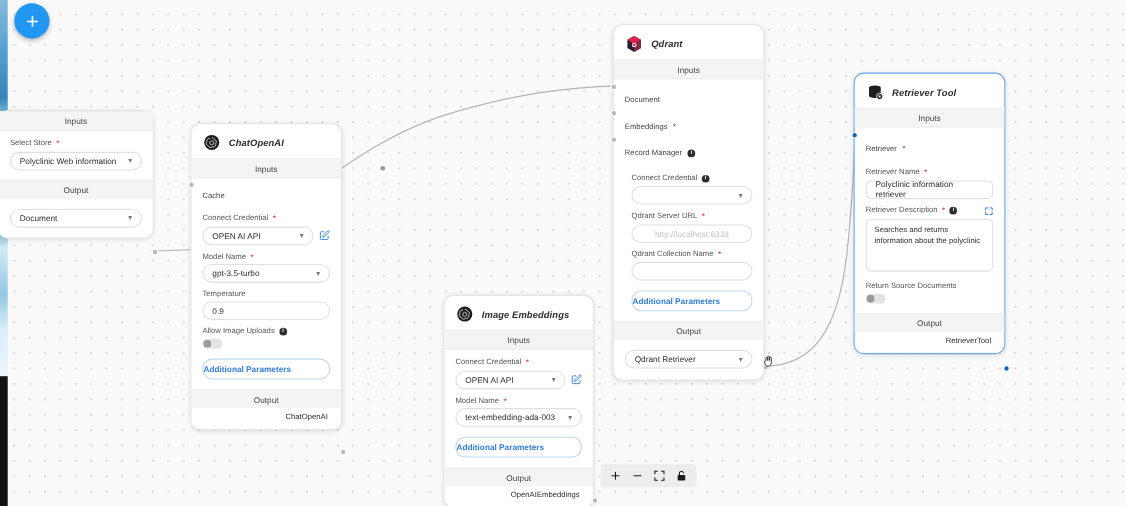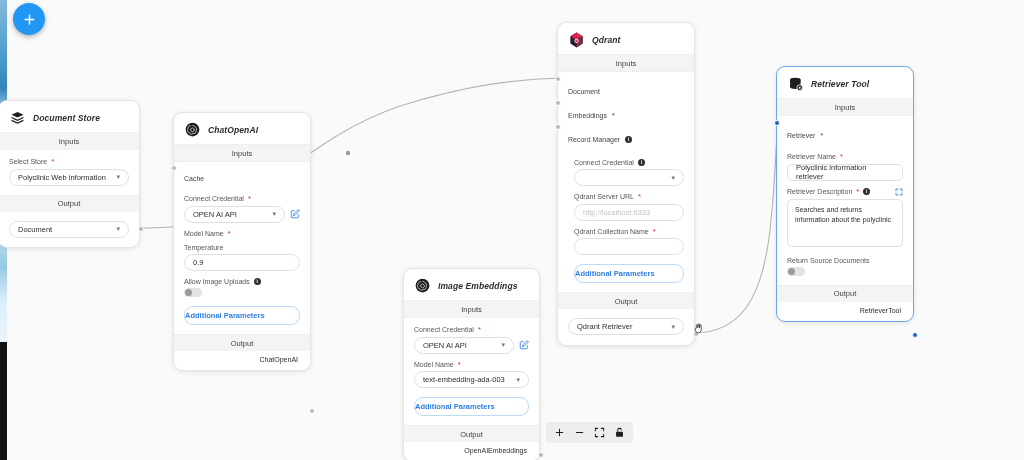--- a/index.html
+++ b/index.html
@@ -161,30 +161,20 @@
     <path class="edge-path" d="M693,333 C740,333 762,300 770,230 C776,175 776,140 778,122"></path>
   </svg>
 
   <button class="add-btn">
     <svg width="15" height="15" viewBox="0 0 24 24">
       <path d="M12 5v14M5 12h14" stroke="#ffffff" stroke-width="2.4" stroke-linecap="round"></path>
     </svg>
   </button>
 
   <div class="node" style="left:-2px; top:100px; width:142px;">
-    <div class="node-head">
-      <span class="node-icon">
-        <svg width="15" height="15" viewBox="0 0 24 24">
-          <path d="M12 3 2.5 7.5 12 12l9.5-4.5z" fill="#1f1f1f"></path>
-          <path d="M2.5 12 12 16.5 21.5 12" fill="none" stroke="#1f1f1f" stroke-width="2"></path>
-          <path d="M2.5 16.5 12 21 21.5 16.5" fill="none" stroke="#1f1f1f" stroke-width="2"></path>
-        </svg>
-      </span>
-      <span class="node-title">Document Store</span>
-    </div>
     <div class="section-bar">Inputs</div>
     <div class="node-body">
       <div class="field-label">
         <span>Select Store</span>
           <span class="req">*</span>
       </div>
       <div class="ctrl">
         <span>Polyclinic Web information</span>
         <span class="caret">▾</span>
       </div>
@@ -227,20 +217,24 @@
         <span class="edit-icon">
           <svg width="10" height="10" viewBox="0 0 24 24" fill="none" stroke="#2f7ee0" stroke-width="2">
             <path d="M11 4H5a2 2 0 0 0-2 2v13a2 2 0 0 0 2 2h13a2 2 0 0 0 2-2v-6"></path>
             <path d="M18.5 2.5a2.1 2.1 0 0 1 3 3L12 15l-4 1 1-4z"></path>
           </svg>
         </span>
       </div>
       <div class="field-label">
         <span>Model Name</span>
           <span class="req">*</span>
+      </div>
+      <div class="ctrl">
+        <span>gpt-3.5-turbo</span>
+        <span class="caret">▾</span>
       </div>
       <div class="field-label">
         <span>Temperature</span>
       </div>
       <div class="ctrl">
         <span>0.9</span>
       </div>
       <div class="field-label">
         <span>Allow Image Uploads</span>
         <span class="info-dot">i</span>
@@ -329,21 +323,21 @@
         <span class="info-dot">i</span>
       </div>
       <div class="ctrl" style="margin-left:6px;">
         <span></span>
         <span class="caret">▾</span>
       </div>
       <div class="field-label" style="padding-left:6px;">
         <span>Qdrant Server URL</span>
           <span class="req">*</span>
       </div>
-      <div class="ctrl placeholder" style="margin-left:6px;">
+      <div class="ctrl placeholder" style="margin-left:6px;justify-content:center;">
         <span>http://localhost:6333</span>
       </div>
       <div class="field-label" style="padding-left:6px;">
         <span>Qdrant Collection Name</span>
           <span class="req">*</span>
       </div>
       <div class="ctrl" style="margin-left:6px;">
         <span></span>
       </div>
       <div class="btn-outline" style="margin-left:6px;">Additional Parameters</div>

